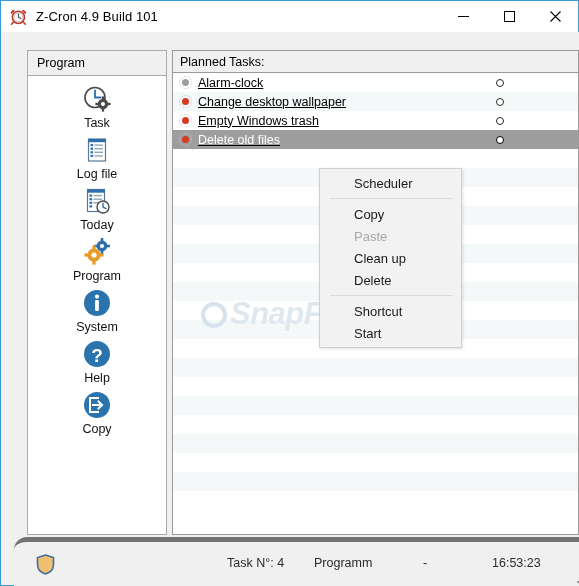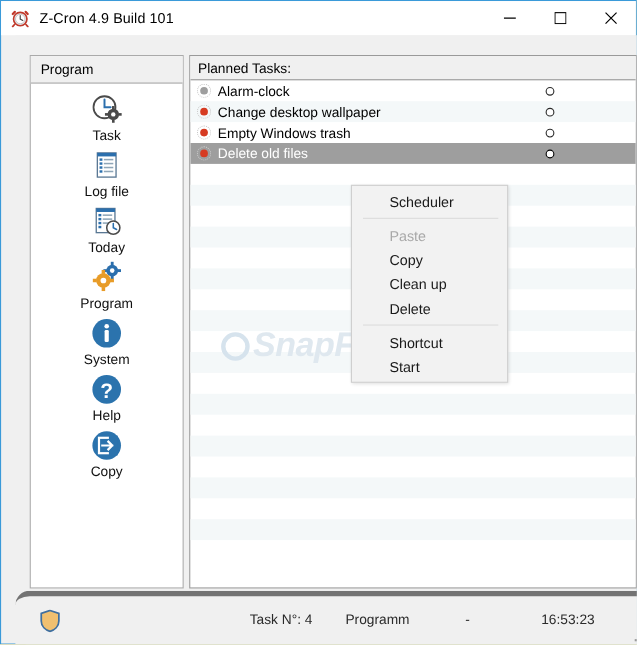--- a/index.html
+++ b/index.html
@@ -142,20 +142,21 @@
     background: #f0f0f0;
     border-bottom: 1px solid #9a9a9a;
     display: flex;
     align-items: center;
     padding-left: 7px;
     font-size: 12.5px;
     color: #000;
   }
   .rows {
     position: relative;
+    text-decoration: underline;
   }
   .row {
     position: relative;
     height: 19px;
     display: flex;
     align-items: center;
     font-size: 12.5px;
     color: #000;
     box-sizing: border-box;
   }
@@ -527,25 +528,25 @@
         <div class="watermark">
           <span class="wm-mark"></span><span>SnapFiles</span>
         </div>
       </div>
 
       <div class="ctxmenu">
         <div class="ctx-item">
           <span>Scheduler</span>
         </div>
         <div class="ctx-sep"></div>
+        <div class="ctx-item">
+          <span>Copy</span>
+        </div>
         <div class="ctx-item disabled">
           <span>Paste</span>
-        </div>
-        <div class="ctx-item">
-          <span>Copy</span>
         </div>
         <div class="ctx-item">
           <span>Clean up</span>
         </div>
         <div class="ctx-item">
           <span>Delete</span>
         </div>
         <div class="ctx-sep"></div>
         <div class="ctx-item">
           <span>Shortcut</span>

